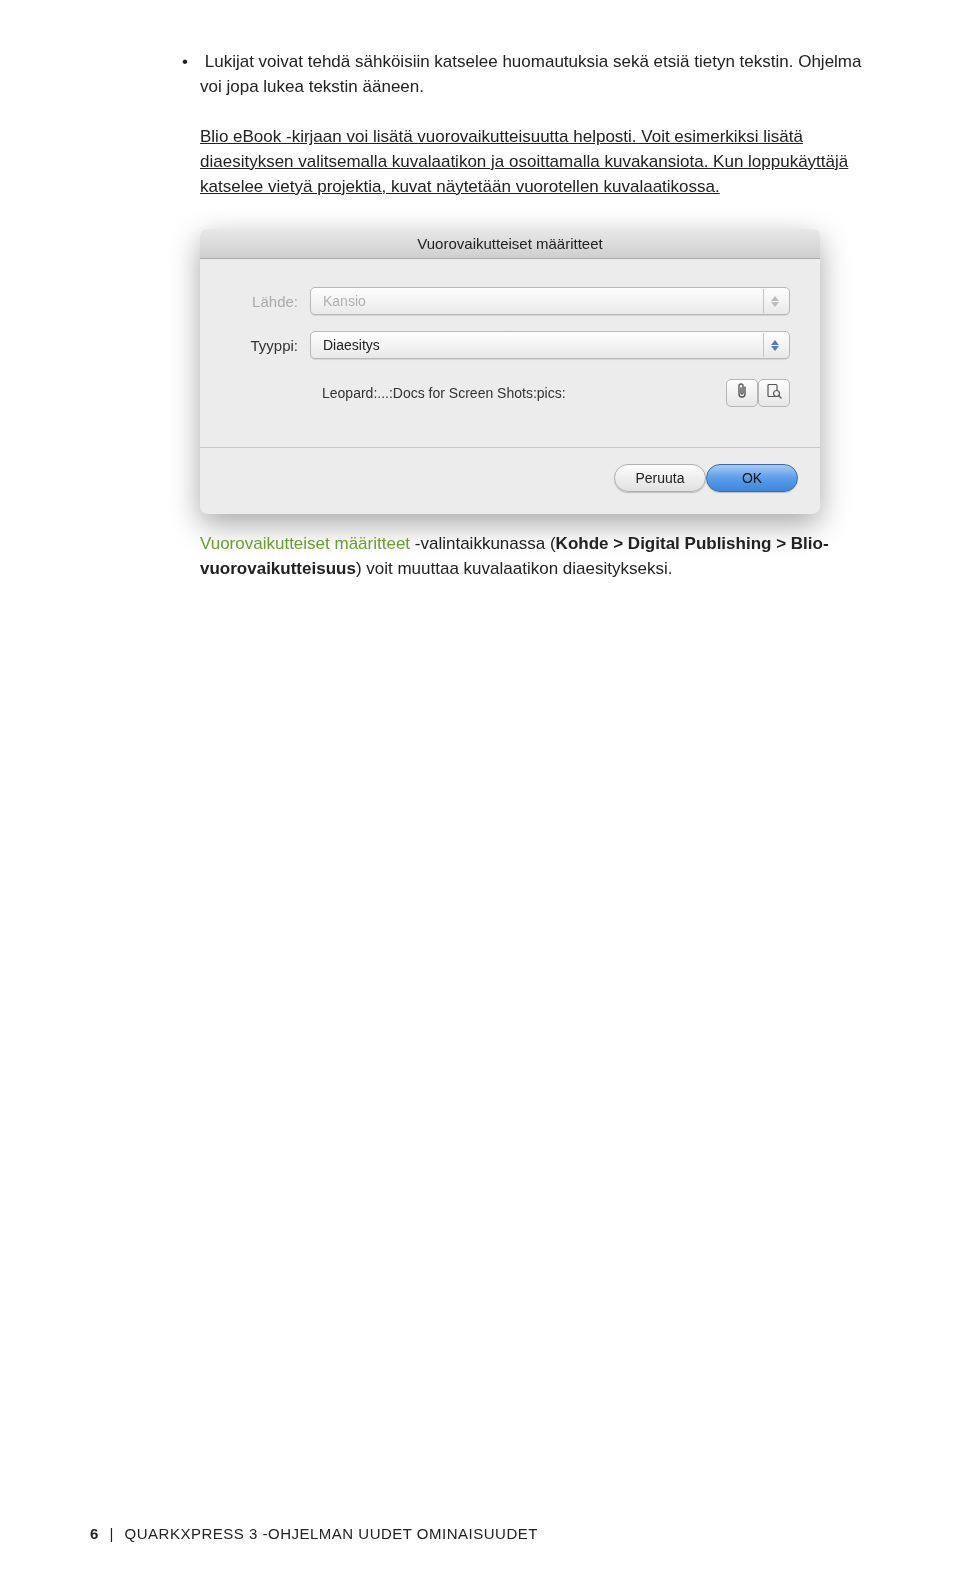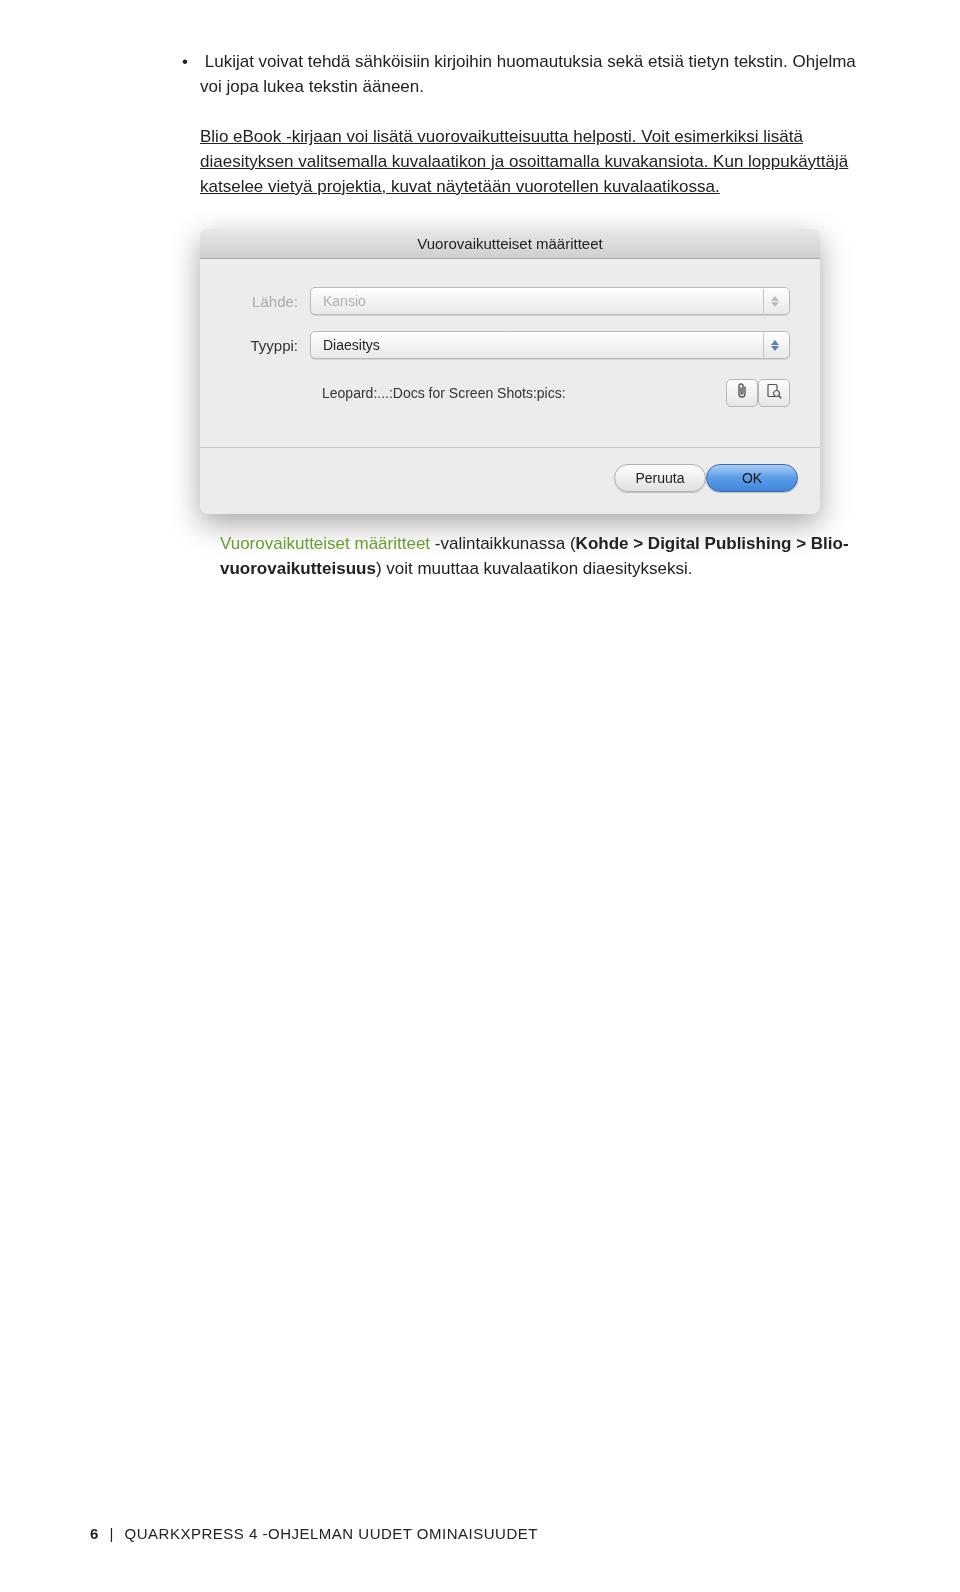--- a/index.html
+++ b/index.html
@@ -155,21 +155,20 @@
   }
   .btn-primary {
     background: linear-gradient(#a8cdf5, #5b9de8 50%, #3f86de);
     border: 1px solid #3d6aa3;
     color: #111;
   }
   .caption {
     font-size: 17px;
     line-height: 1.45;
     color: #222;
-    margin-left: 20px;
   }
   .caption .green { color: #6b9e2f; }
   .footer {
     position: absolute;
     bottom: 50px;
     left: 90px;
     font-size: 15px;
     letter-spacing: 0.5px;
     color: #222;
   }
@@ -179,21 +178,21 @@
 </head>
 <body>
 
 <div class="page">
 
 
   <div class="body-text">
 
     <p class="bullet-para">
       <span class="bullet">•</span>
-      <span>Lukijat voivat tehdä sähköisiin kirjoihin huomautuksia sekä etsiä tietyn tekstin. Ohjelma voi jopa lukea tekstin ääneen.</span>
+      <span>Lukijat voivat tehdä sähköisiin katselee huomautuksia sekä etsiä tietyn tekstin. Ohjelma voi jopa lukea tekstin ääneen.</span>
     </p>
 
     <p class="para">Blio eBook -kirjaan voi lisätä vuorovaikutteisuutta helposti. Voit esimerkiksi lisätä diaesityksen valitsemalla kuvalaatikon ja osoittamalla kuvakansiota. Kun loppukäyttäjä katselee vietyä projektia, kuvat näytetään vuorotellen kuvalaatikossa.</p>
 
     <div class="screenshot-wrap">
       <div class="dialog">
         <div class="dialog-title">Vuorovaikutteiset määritteet</div>
         <div class="dialog-body">
           <div class="row">
             <div class="row-label disabled">Lähde:</div>
@@ -250,14 +249,14 @@
     <p class="caption">
       <span class="green">Vuorovaikutteiset määritteet</span><span> -valintaikkunassa (</span><span style="font-weight:600">Kohde &gt; Digital Publishing &gt; Blio-vuorovaikutteisuus</span><span>) voit muuttaa kuvalaatikon diaesitykseksi.</span>
     </p>
 
   </div>
 </div>
 
 <div class="footer">
   <span class="pagenum">6</span>
   <span class="divider">|</span>
-  <span>QUARKXPRESS 4 -OHJELMAN UUDET OMINAISUUDET</span>
+  <span>QUARKXPRESS 3 -OHJELMAN UUDET OMINAISUUDET</span>
 </div>
 
 </body></html>

